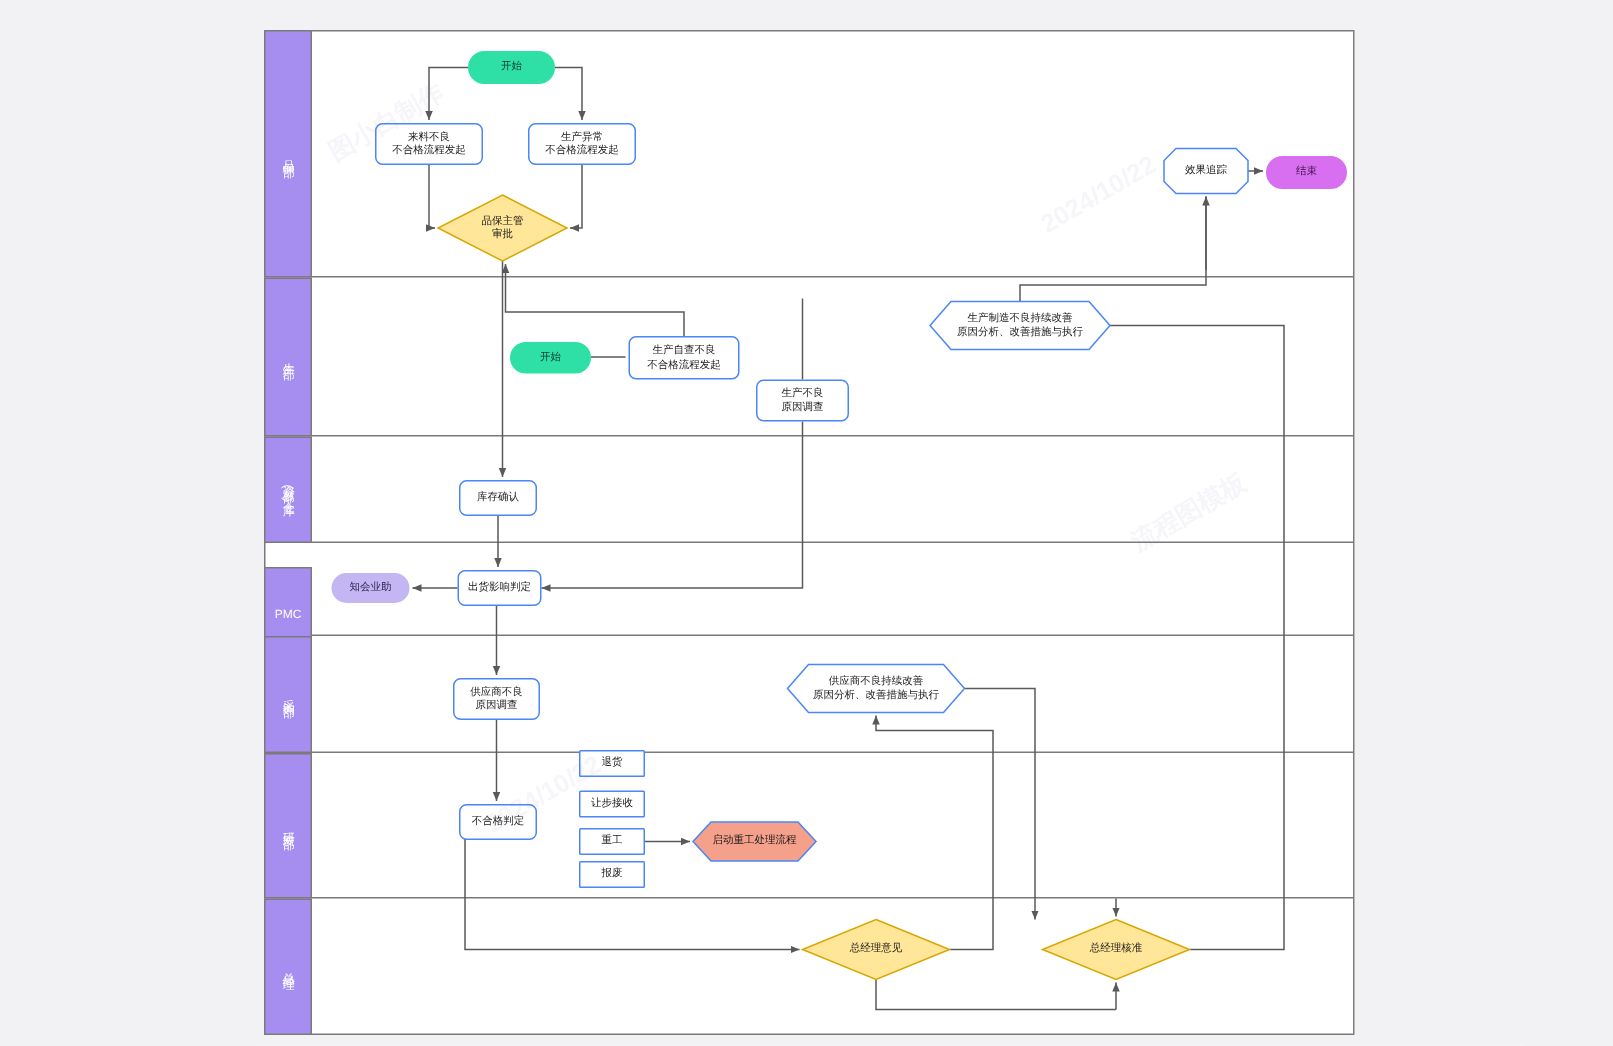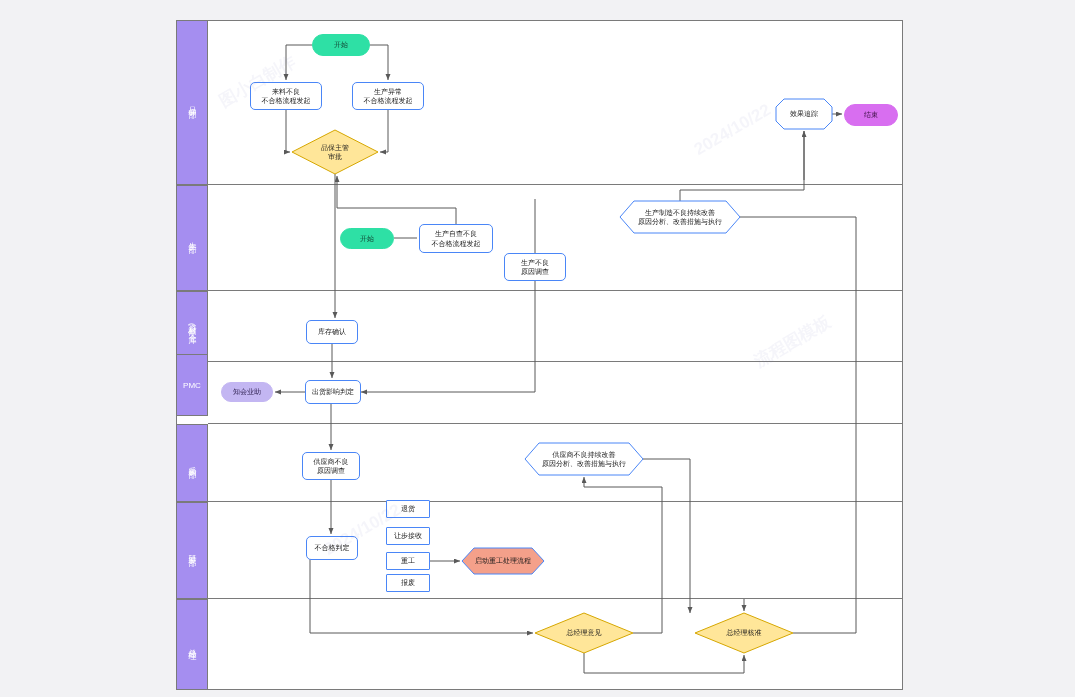--- a/index.html
+++ b/index.html
@@ -139,21 +139,21 @@
       </div>
       <div class="lane-row" style="left: 208px; top: 20px; width: 694px; height: 165px;"></div>
       <div class="lane-header" style="left: 176px; top: 185px; width: 32px; height: 106px;">
         <span class="lane-text">生产部</span>
       </div>
       <div class="lane-row" style="left: 208px; top: 185px; width: 694px; height: 106px;"></div>
       <div class="lane-header" style="left: 176px; top: 291px; width: 32px; height: 71px;">
         <span class="lane-text">资材部(仓库)</span>
       </div>
       <div class="lane-row" style="left: 208px; top: 291px; width: 694px; height: 71px;"></div>
-      <div class="lane-header horiz" style="left: 176px; top: 354px; width: 32px; height: 62px;">
+      <div class="lane-header horiz" style="left: 176px; top: 378px; width: 32px; height: 62px;">
         <span class="lane-text">PMC</span>
       </div>
       <div class="lane-row" style="left: 208px; top: 362px; width: 694px; height: 62px;"></div>
       <div class="lane-header" style="left: 176px; top: 424px; width: 32px; height: 78px;">
         <span class="lane-text">采购部</span>
       </div>
       <div class="lane-row" style="left: 208px; top: 424px; width: 694px; height: 78px;"></div>
       <div class="lane-header" style="left: 176px; top: 502px; width: 32px; height: 97px;">
         <span class="lane-text">研发部</span>
       </div>

